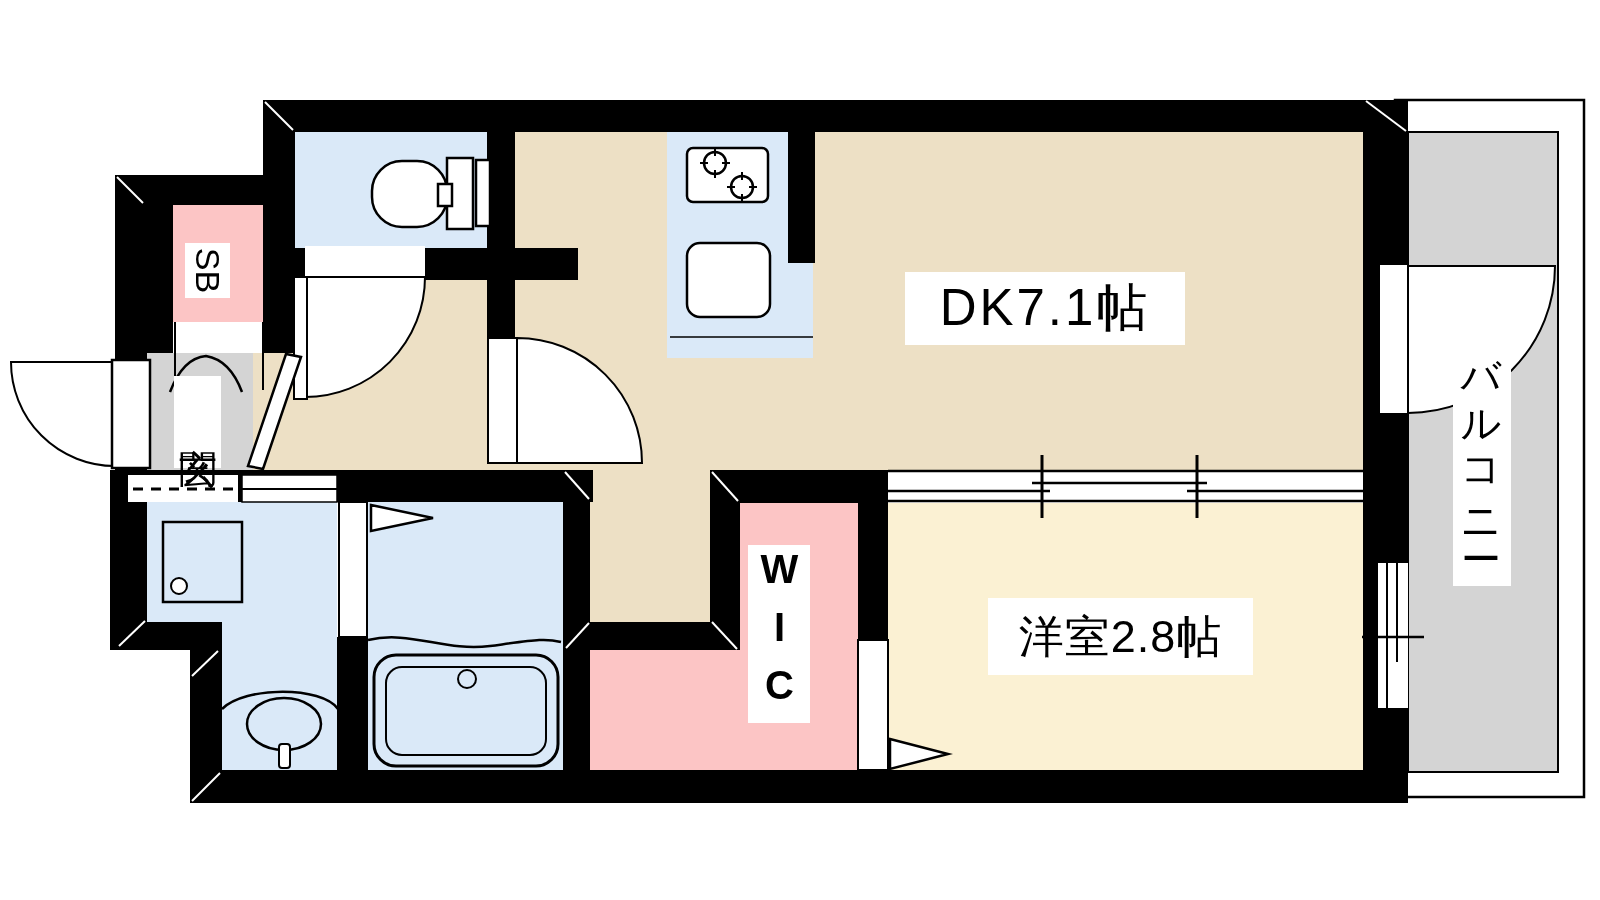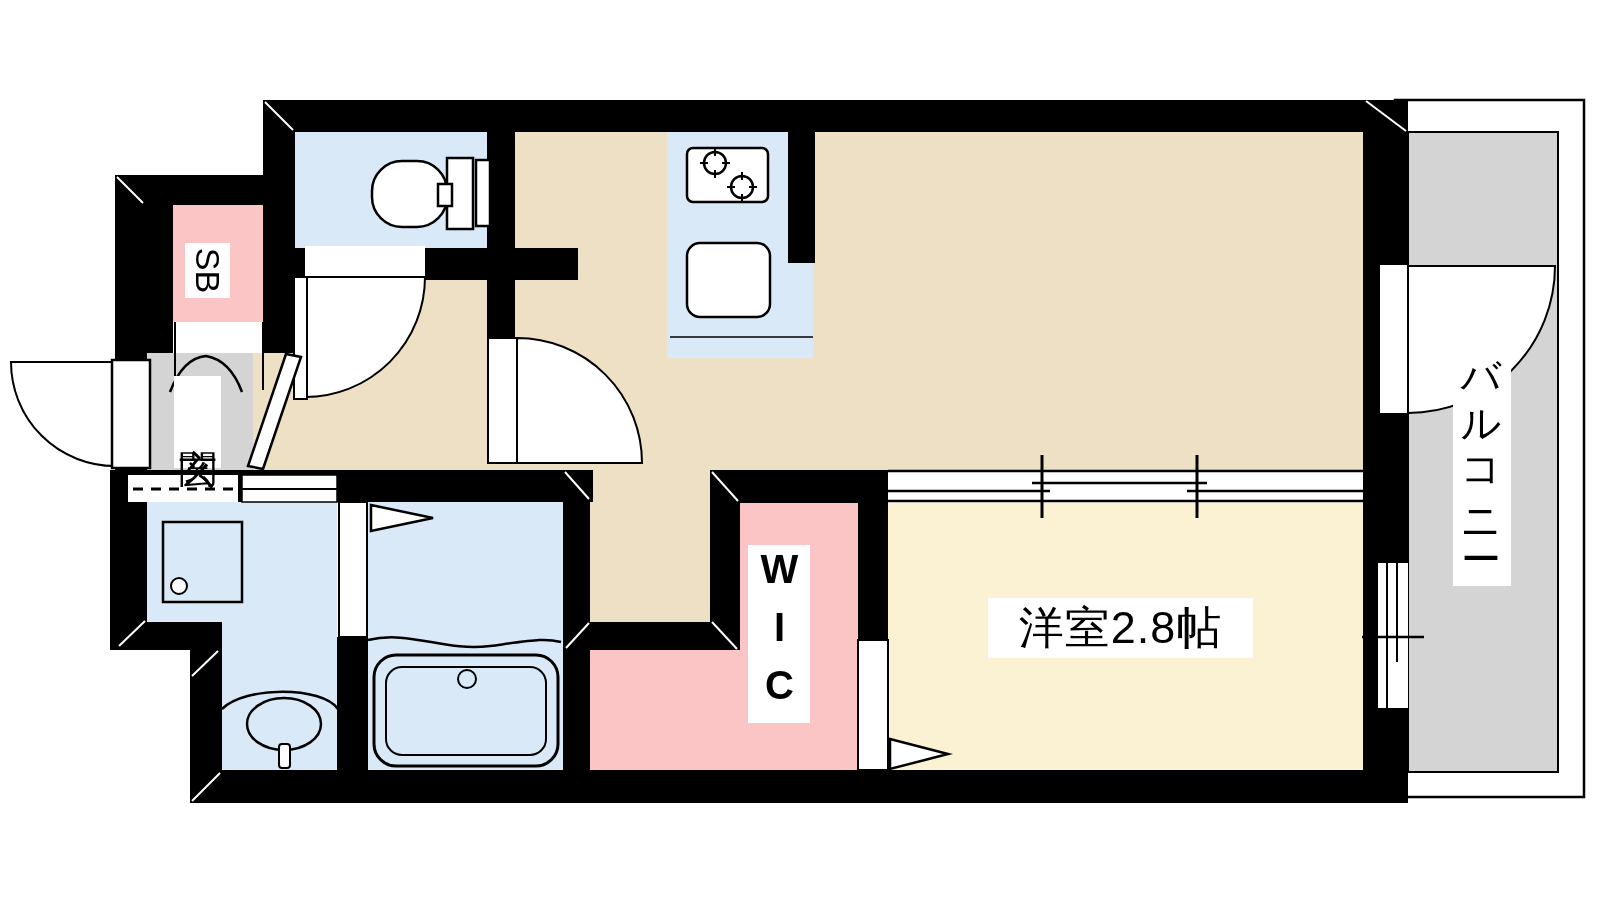--- a/index.html
+++ b/index.html
@@ -4,21 +4,21 @@
 <style>
   html,body{margin:0;padding:0;background:#fff;}
   #stage{position:relative;width:1600px;height:900px;background:#ffffff;overflow:hidden;
          font-family:"Liberation Sans",sans-serif;}
   #plan-svg{position:absolute;left:0;top:0;}
   .room-label{position:absolute;background:#ffffff;color:#000;display:flex;
               align-items:center;justify-content:center;text-align:center;}
   .lbl-h{white-space:nowrap;}
   .lbl-v{writing-mode:vertical-rl;text-orientation:upright;}
   #label-dk{left:905px;top:272px;width:280px;height:73px;font-size:51px;letter-spacing:3px;}
-  #label-western{left:988px;top:598px;width:265px;height:60px;font-size:45px;letter-spacing:1px;}
+  #label-western{left:988px;top:598px;width:265px;height:77px;font-size:45px;letter-spacing:1px;}
   #label-wic{left:748px;top:545px;width:62px;height:178px;font-size:40px;letter-spacing:14px;font-weight:bold;}
   #label-balcony{left:1453px;top:290px;width:58px;height:296px;font-size:40px;letter-spacing:6px;}
   #label-genkan{left:174px;top:376px;width:47px;height:92px;font-size:38px;letter-spacing:4px;}
   #label-sb{left:185px;top:243px;width:45px;height:55px;font-size:34px;}
   #label-sb span{display:block;transform:rotate(90deg);}
 </style>
 </head>
 <body>
 
 <div id="stage">
@@ -171,20 +171,21 @@
     <line x1="119" y1="646" x2="145" y2="621"></line>
     <line x1="192" y1="676" x2="218" y2="651"></line>
     <line x1="192" y1="801" x2="220" y2="773"></line>
     <line x1="565" y1="472" x2="589" y2="499"></line>
     <line x1="712" y1="472" x2="738" y2="501"></line>
     <line x1="566" y1="648" x2="589" y2="623"></line>
     <line x1="712" y1="622" x2="737" y2="649"></line>
   </g>
 </svg>
 
+  <div id="label-dk" class="room-label lbl-h">DK7.1帖</div>
   <div id="label-western" class="room-label lbl-h">洋室2.8帖</div>
   <div id="label-wic" class="room-label lbl-v">WIC</div>
   <div id="label-balcony" class="room-label lbl-v">バルコニー</div>
   <div id="label-genkan" class="room-label lbl-v">玄関</div>
   <div id="label-sb" class="room-label">
       <span>SB</span>
     </div>
 </div>
 
 </body></html>

